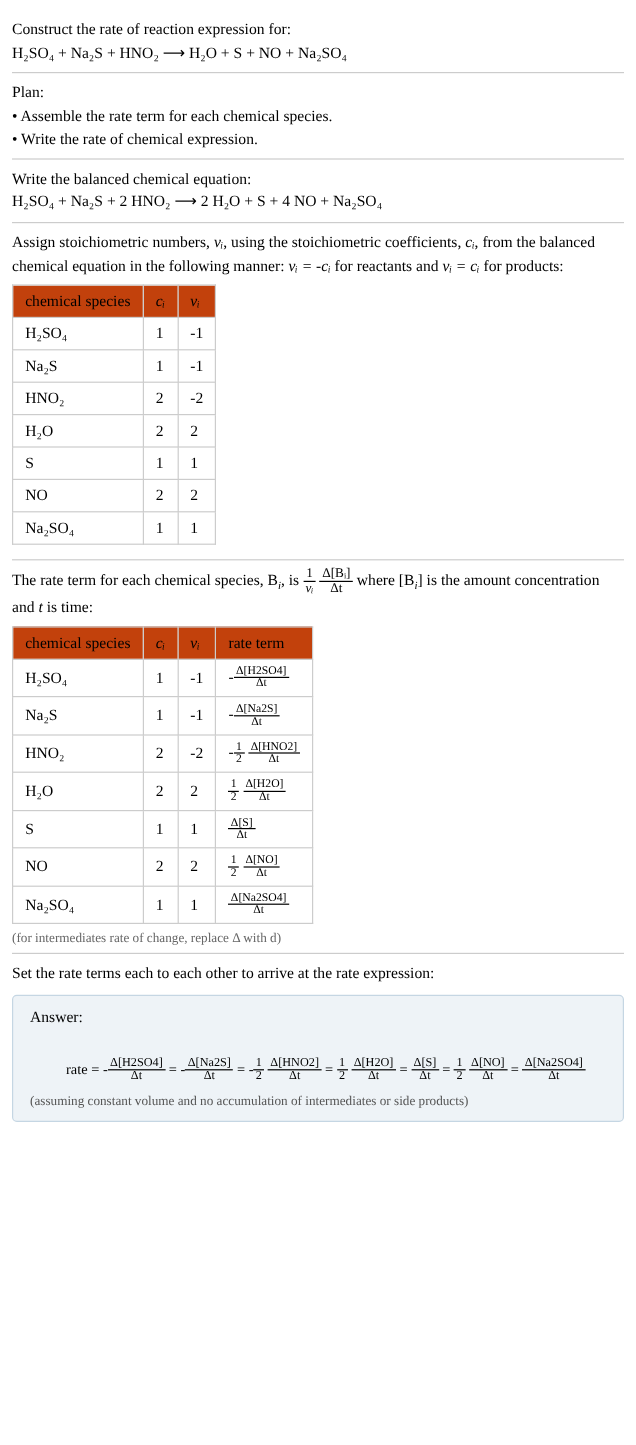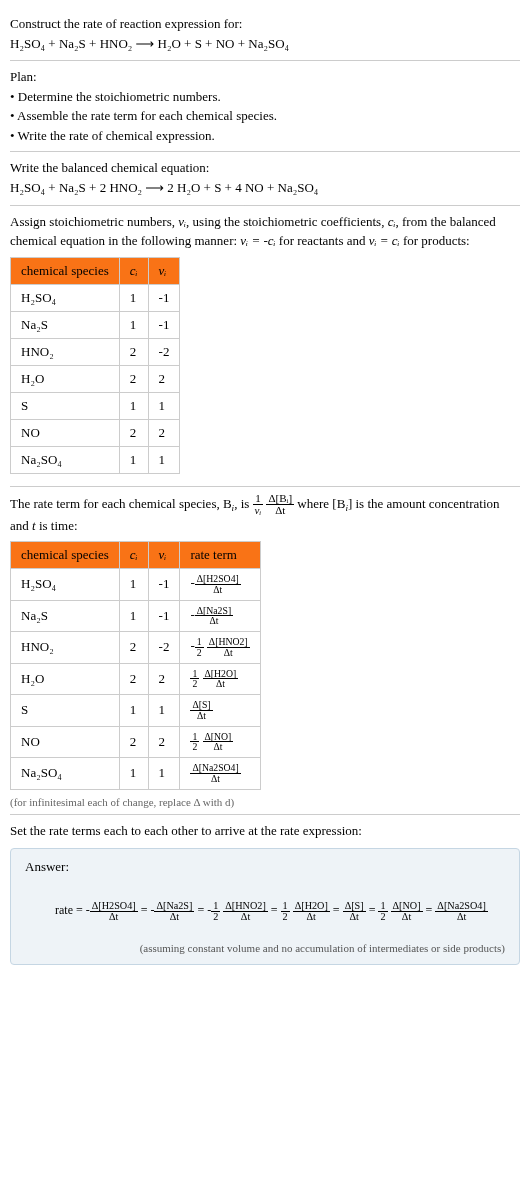--- a/index.html
+++ b/index.html
@@ -47,21 +47,21 @@
       margin: 6px 0;
     }
     table.data-table th, table.data-table td {
       border: 1px solid #ccc;
       padding: 5px 10px;
       text-align: left;
       font-weight: normal;
       font-size: 13px;
     }
     table.data-table th {
-      background: #f97316;
+      background: #c2410c;
     }
     .footnote {
       font-size: 11px;
       color: #666;
     }
     .answer-box {
       background: #eef3f7;
       border: 1px solid #c5d6e3;
       border-radius: 4px;
       padding: 10px 14px;
@@ -72,22 +72,22 @@
       margin-bottom: 22px;
     }
     .answer-eq {
       padding-left: 30px;
       line-height: 2.2;
       font-size: 12px;
     }
     .answer-note {
       font-size: 11px;
       color: #555;
-      text-align: right;
-      margin-top: 18px;
+      text-align: left;
+      margin-top: 8px;
     }
     .frac {
       display: inline-block;
       vertical-align: middle;
       text-align: center;
       font-size: 0.85em;
       line-height: 1;
     }
     .frac .num {
       display: block;
@@ -106,21 +106,20 @@
 <body>
 
 <div class="section">
   <div class="para">Construct the rate of reaction expression for:</div>
   <div class="equation">H₂SO₄ + Na₂S + HNO₂  ⟶  H₂O + S + NO + Na₂SO₄</div>
 </div>
 
 <div class="section">
   <div class="para">Plan:</div>
   <ul class="bullet-list">
-    <li>Determine the stoichiometric numbers.</li>
     <li>Assemble the rate term for each chemical species.</li>
     <li>Write the rate of chemical expression.</li>
   </ul>
 </div>
 
 <div class="section">
   <div class="para">Write the balanced chemical equation:</div>
   <div class="equation">H₂SO₄ + Na₂S + 2 HNO₂  ⟶  2 H₂O + S + 4 NO + Na₂SO₄</div>
 </div>
 
@@ -226,21 +225,21 @@
           <td class="rate-cell nowrap"><span class="frac"><span class="num">1</span><span class="den">2</span></span> <span class="frac"><span class="num">Δ[NO]</span><span class="den">Δt</span></span></td>
         </tr>
     <tr>
           <td>Na₂SO₄</td>
           <td>1</td>
           <td>1</td>
           <td class="rate-cell nowrap"><span class="frac"><span class="num">Δ[Na2SO4]</span><span class="den">Δt</span></span></td>
         </tr>
   </tbody>
     </table>
-  <div class="footnote">(for infinitesimal each of change, replace Δ with d)</div>
+  <div class="footnote">(for intermediates rate of change, replace Δ with d)</div>
 </div>
 
 <div class="section" style="border-bottom:none">
   <div class="para">Set the rate terms each to each other to arrive at the rate expression:</div>
   <div class="answer-box">
     <div class="answer-label">Answer:</div>
     <div class="answer-eq">
       <span>rate = </span>
       <span class="nowrap"><span>-</span><span class="frac"><span class="num">Δ[H2SO4]</span><span class="den">Δt</span></span></span>
       <span> = </span>

